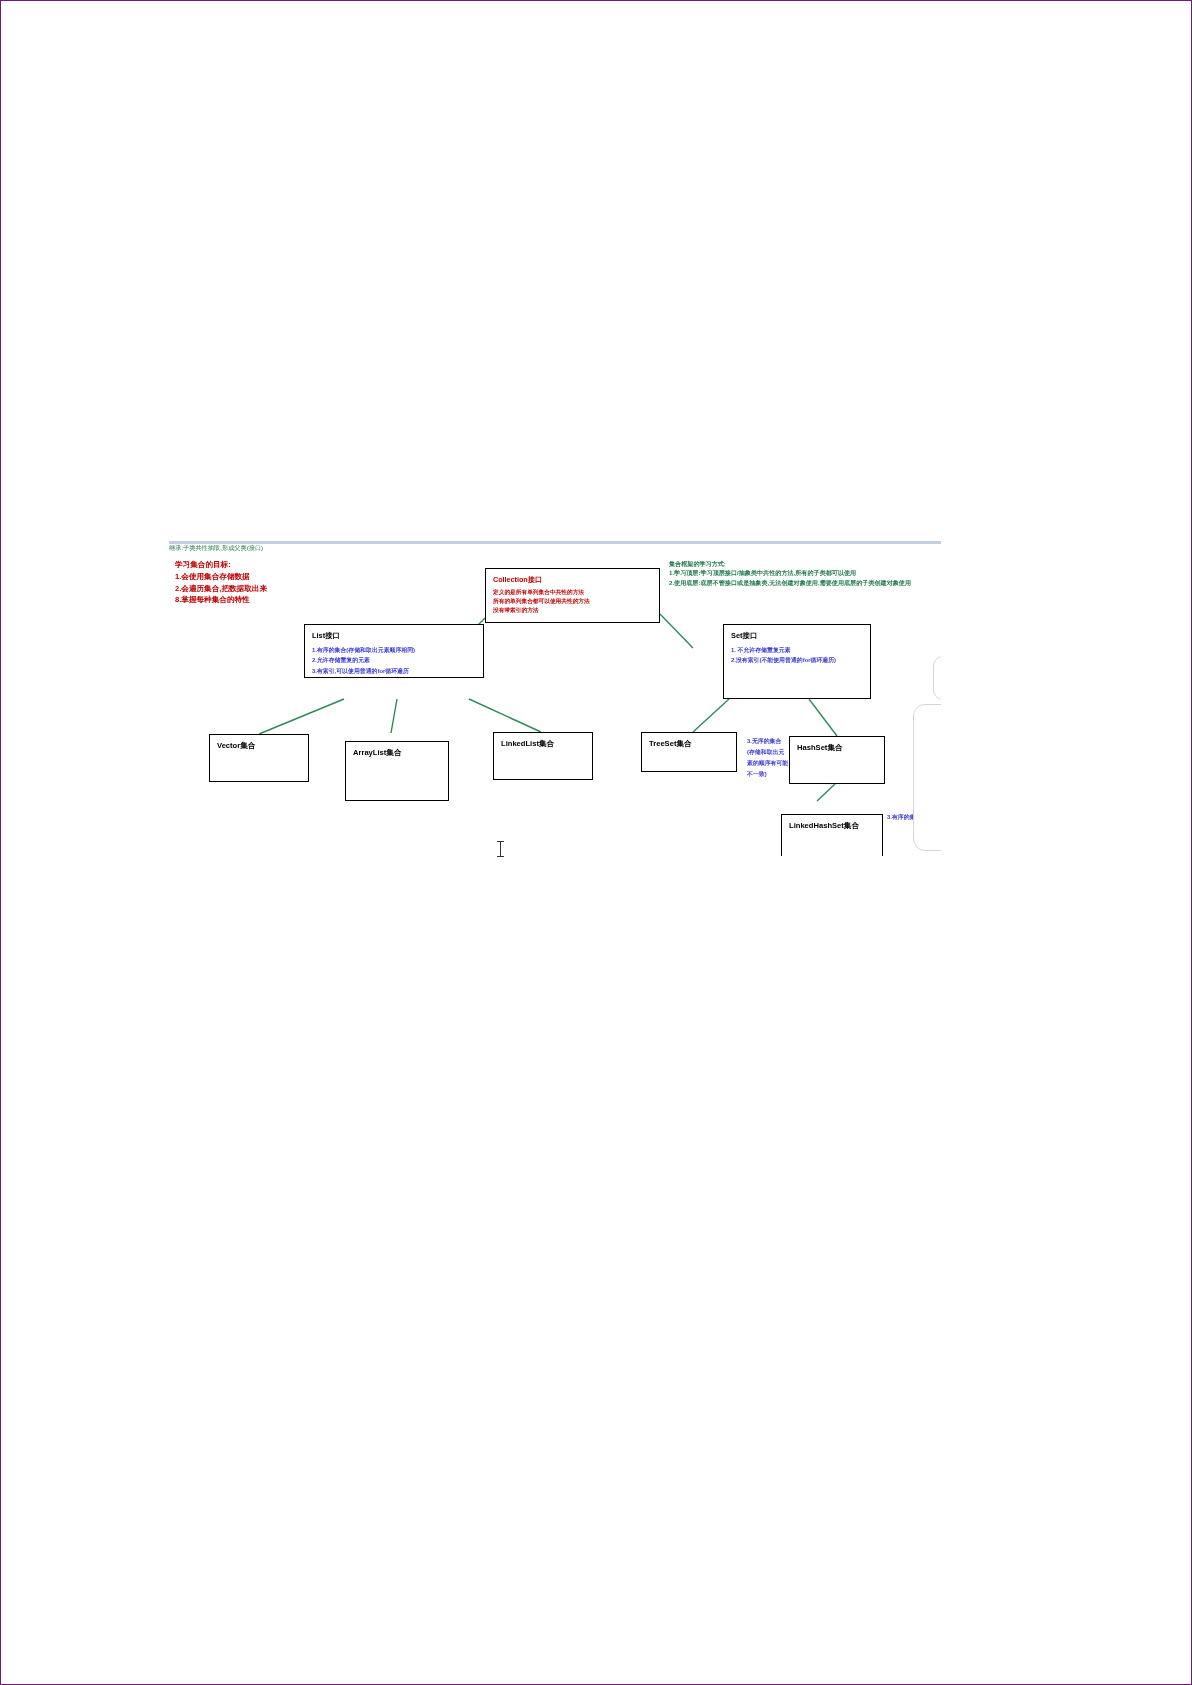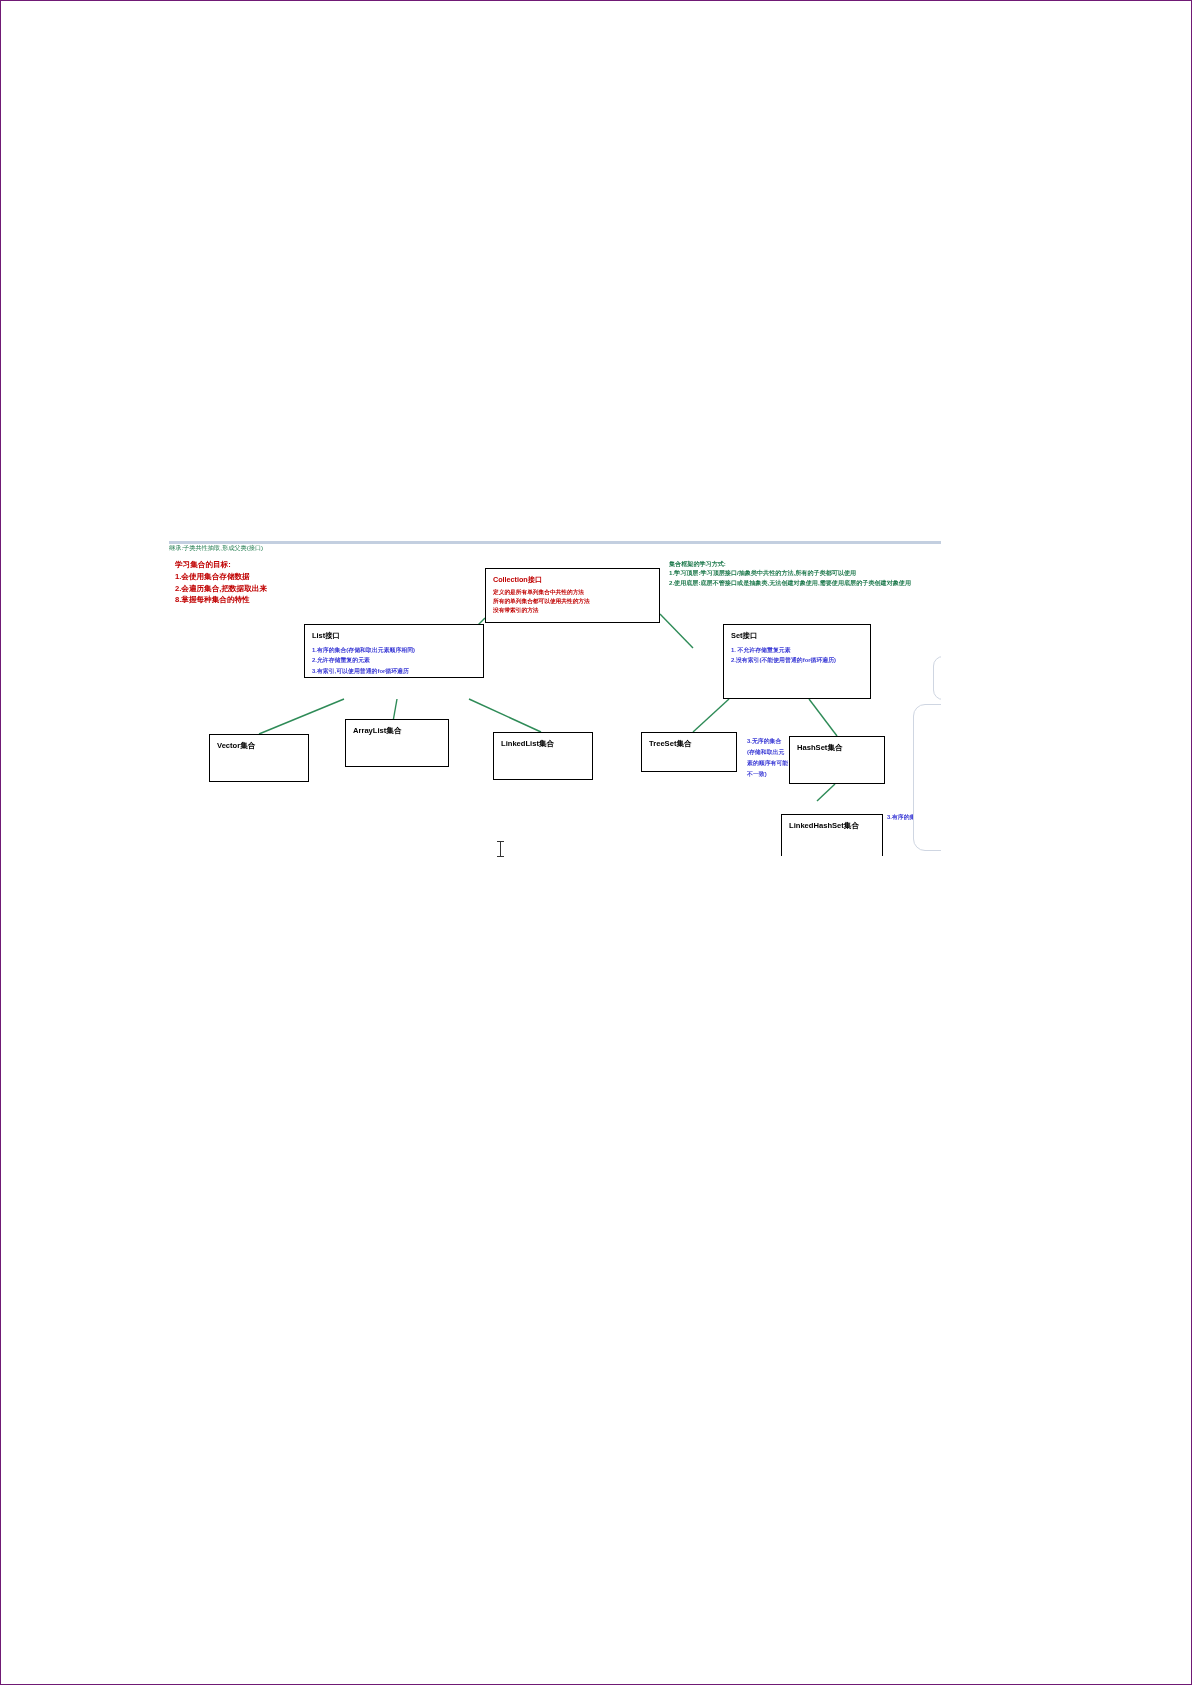--- a/index.html
+++ b/index.html
@@ -77,21 +77,21 @@
   #collection-box .title{color:#c00000;font-size:7.2px;margin-bottom:3px;}
   #collection-box .bullets{color:#c00000;font-size:5.7px;line-height:1.62;}
 
   #list-box{left:135px;top:80px;width:180px;height:54px;}
   #list-box .bullets{color:#3b3bd6;}
 
   #set-box{left:524px;top:80px;width:148px;height:75px;margin-left:30px;}
   #set-box .bullets{color:#3b3bd6;}
 
   #vector-box{left:40px;top:190px;width:100px;height:48px;}
-  #arraylist-box{left:176px;top:175px;width:104px;height:48px;}
+  #arraylist-box{left:176px;top:197px;width:104px;height:60px;}
   #linkedlist-box{left:312px;top:188px;width:100px;height:48px;margin-left:12px;}
   #treeset-box{left:472px;top:188px;width:96px;height:40px;}
   #hashset-box{left:620px;top:192px;width:96px;height:48px;}
   #linkedhashset-box{left:612px;top:270px;width:102px;height:68px;}
 
   .bottom-title{font-size:7.6px;font-weight:bold;color:#000;}
 
   
   #connectors{position:absolute;left:0;top:0;width:772px;height:312px;}
 

